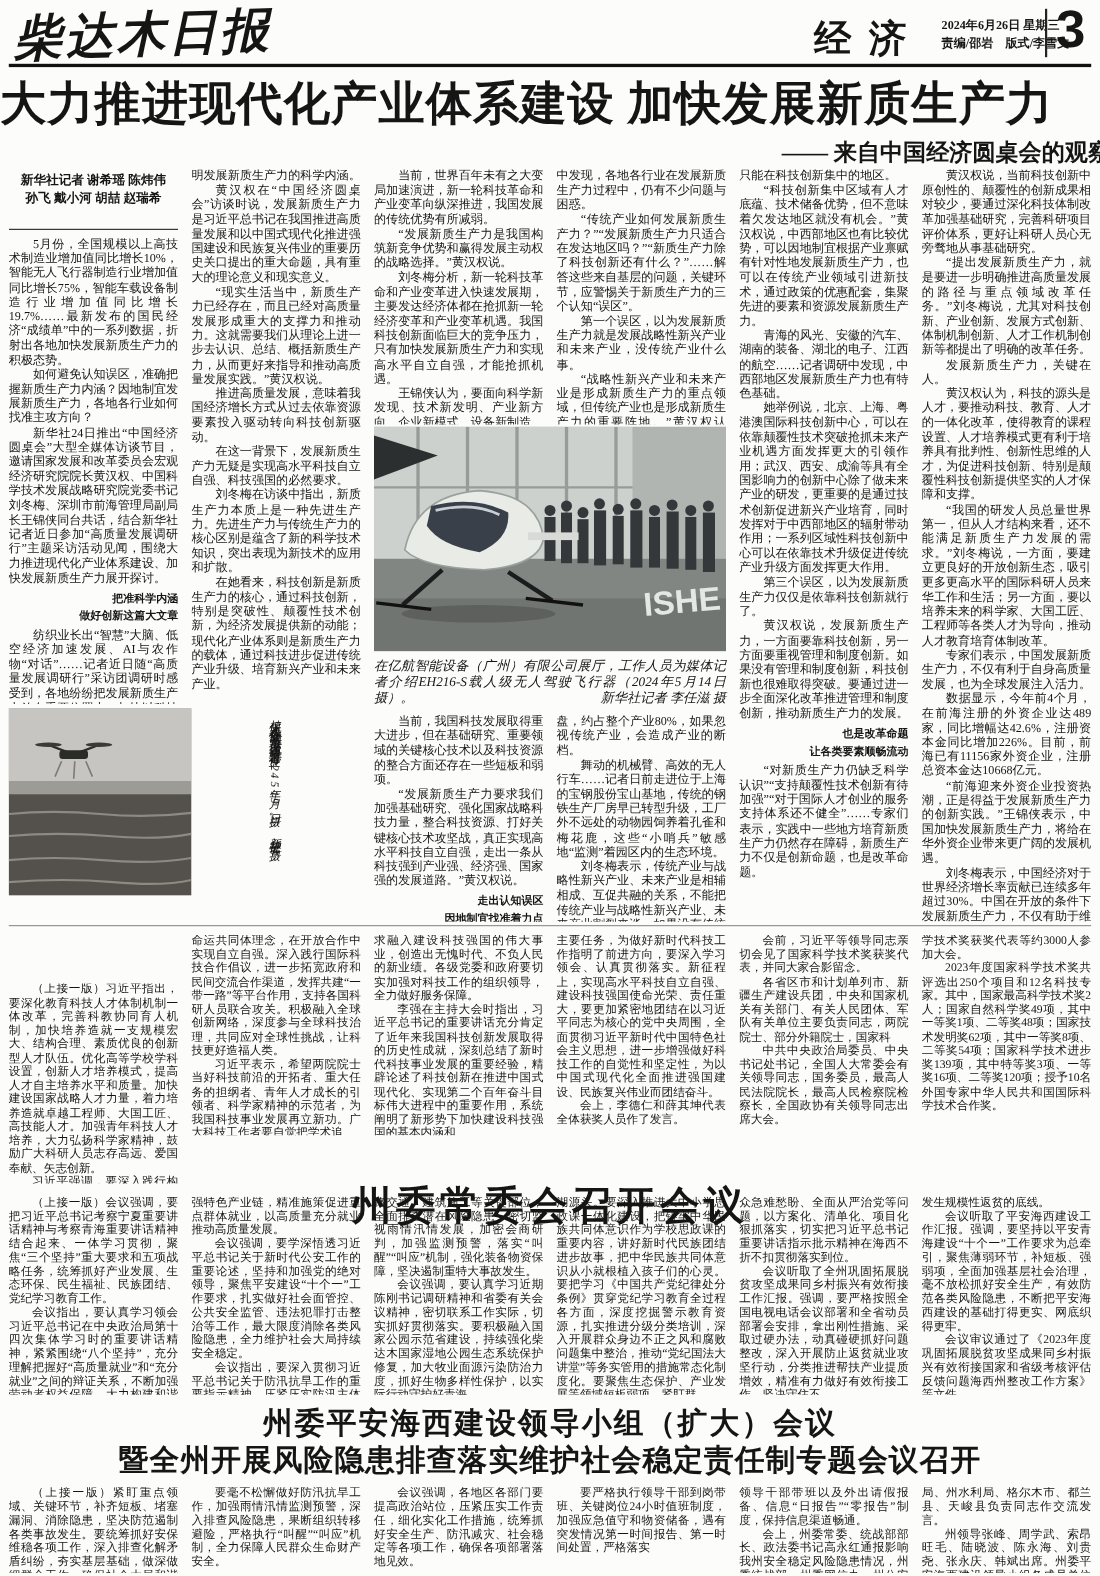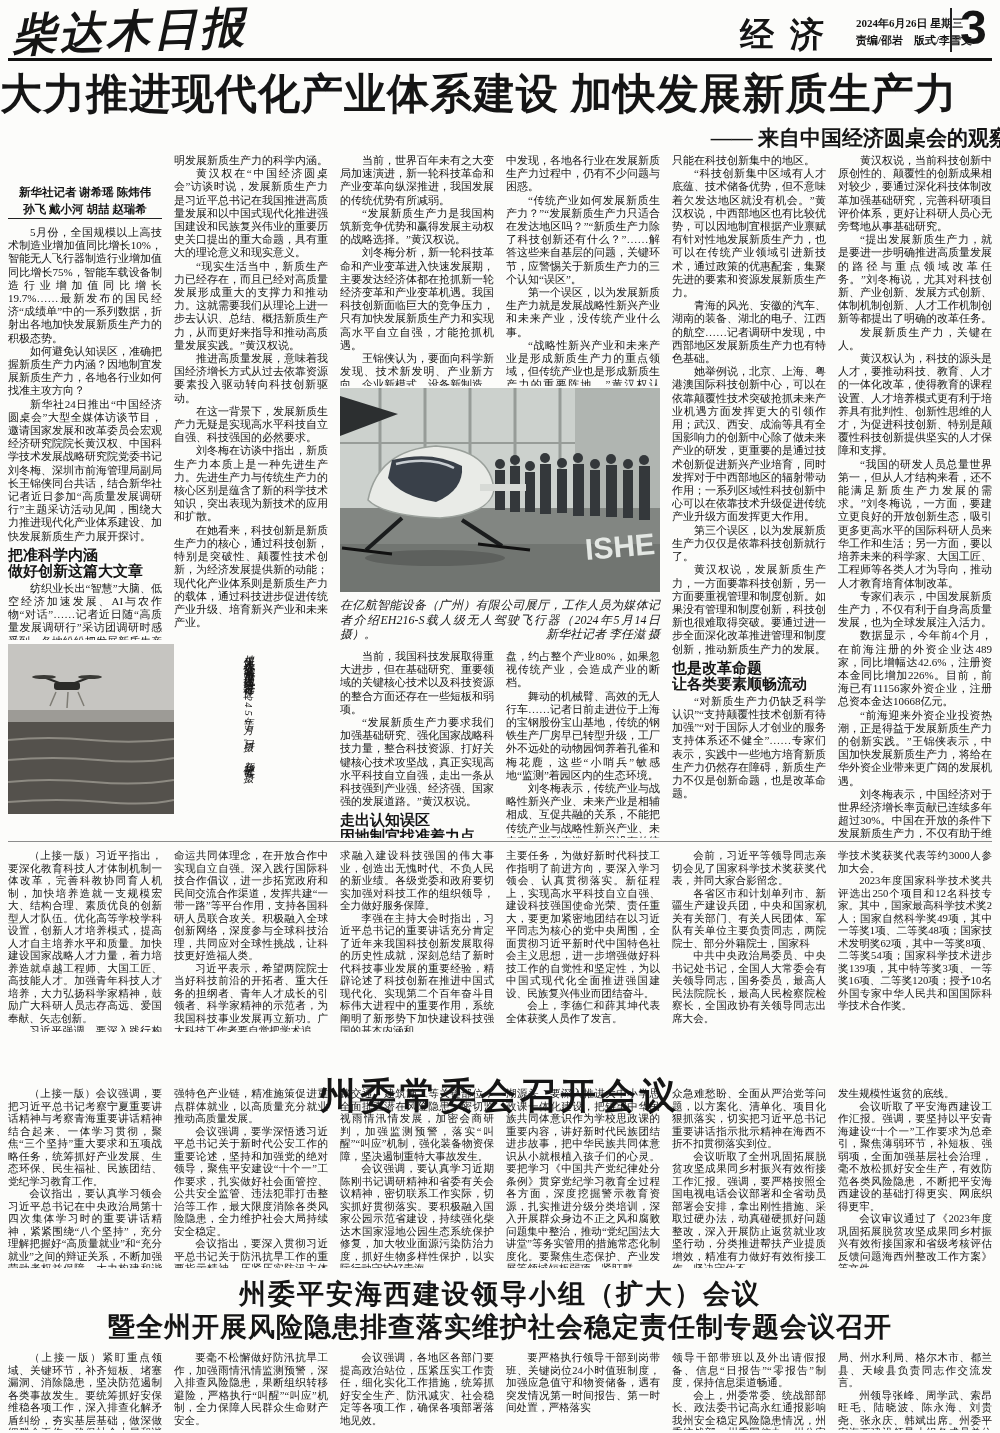--- a/index.html
+++ b/index.html
@@ -21,23 +21,23 @@
   .lead-headline { position:absolute; left:0; width:1000px; top:66px; text-align:left;
                    font-size:42px; font-weight:900; letter-spacing:1px; }
   .lead-subhead  { position:absolute; left:0; width:1000px; top:124px; text-align:right;
                    font-size:21px; font-weight:bold;margin-left:10px; }
 
   
   .col { position:absolute; width:154px; font-size:11px; line-height:13.2px; text-align:justify; overflow:hidden; }
   .col.small { font-size:10.6px; line-height:12.5px; }
   .para { margin:0; text-indent:2em; }
   .para.frag { text-indent:0; }
-  .col-subhead { font-weight:bold; text-align:left; font-size:15px; line-height:16px; margin:4px 0 3px; text-indent:0; }
+  .col-subhead { font-weight:bold; text-align:right; font-size:10px; line-height:16px; margin:4px 0 3px; text-indent:0; }
   .byline { text-align:center; font-size:11.5px; font-weight:bold; line-height:17px;
-            padding:2px 0 0; border-bottom:1.5px solid #222; margin-bottom:7px;margin-top:28px; }
+            padding:2px 0 18px; border-bottom:1.5px solid #222; margin-bottom:7px; }
 
   .photo { position:absolute; overflow:hidden; background:#9a9e9a; }
   .photo svg { display:block; width:100%; height:100%; }
   .caption { position:absolute; font-size:12px; line-height:14.5px; text-align:justify; font-style:italic; }
   .caption .credit { float:right; font-style:italic; }
   .v-caption { position:absolute; writing-mode:vertical-rl; font-size:10.5px; letter-spacing:1.5px;
                line-height:16px; font-style:italic; text-align:left; }
 
   .rule-mid { position:absolute; left:8px; width:984px; height:1px; background:#8c8c8c; }
 
@@ -223,21 +223,21 @@
       </g>
     </svg>
   </div>
   <div class="v-caption" style="left:182px;top:646px;width:74px;height:168px">
     <span>植保无人机在安徽省亳州市谯城区农田上空进行作业（2024年5月19日摄）。</span>
     <span>新华社记者 摄</span>
   </div>
 
   <div class="rule-mid" style="top:841px"></div>
 
-  <div class="col small" style="left:8px;top:850px;height:182px">
+  <div class="col small" style="left:8px;top:894px;height:182px">
       <p class="para">（上接一版）习近平指出，要深化教育科技人才体制机制一体改革，完善科教协同育人机制，加快培养造就一支规模宏大、结构合理、素质优良的创新型人才队伍。优化高等学校学科设置，创新人才培养模式，提高人才自主培养水平和质量。加快建设国家战略人才力量，着力培养造就卓越工程师、大国工匠、高技能人才。加强青年科技人才培养，大力弘扬科学家精神，鼓励广大科研人员志存高远、爱国奉献、矢志创新。</p>
       <p class="para">习近平强调，要深入践行构建人类</p>
     </div>
   <div class="col small" style="left:174px;top:850px;height:182px">
       <p class="para frag">命运共同体理念，在开放合作中实现自立自强。深入践行国际科技合作倡议，进一步拓宽政府和民间交流合作渠道，发挥共建“一带一路”等平台作用，支持各国科研人员联合攻关。积极融入全球创新网络，深度参与全球科技治理，共同应对全球性挑战，让科技更好造福人类。</p>
       <p class="para">习近平表示，希望两院院士当好科技前沿的开拓者、重大任务的担纲者、青年人才成长的引领者、科学家精神的示范者，为我国科技事业发展再立新功。广大科技工作者要自觉把学术追</p>
     </div>
   <div class="col small" style="left:340px;top:850px;height:182px">
       <p class="para frag">求融入建设科技强国的伟大事业，创造出无愧时代、不负人民的新业绩。各级党委和政府要切实加强对科技工作的组织领导，全力做好服务保障。</p>
       <p class="para">李强在主持大会时指出，习近平总书记的重要讲话充分肯定了近年来我国科技创新发展取得的历史性成就，深刻总结了新时代科技事业发展的重要经验，精辟论述了科技创新在推进中国式现代化、实现第二个百年奋斗目标伟大进程中的重要作用，系统阐明了新形势下加快建设科技强国的基本内涵和</p>

